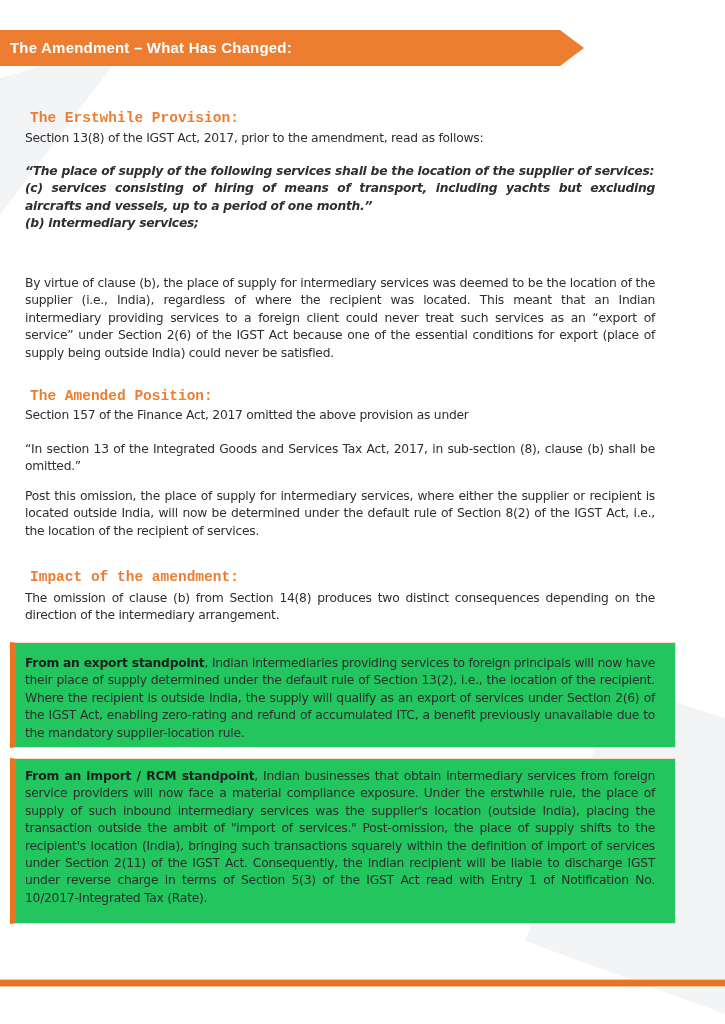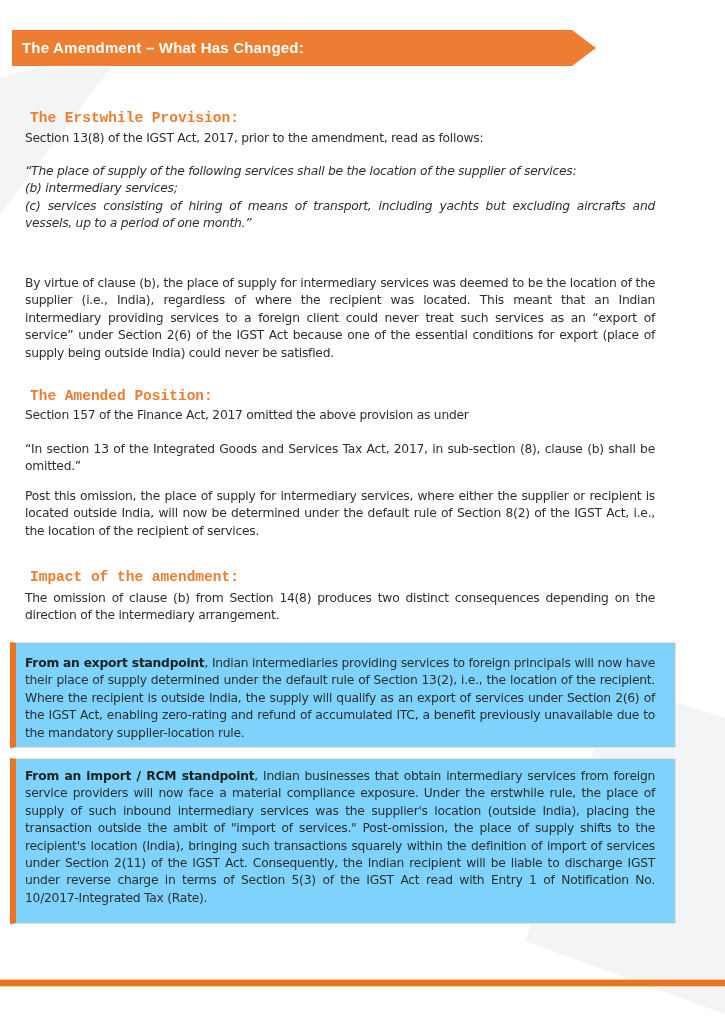--- a/index.html
+++ b/index.html
@@ -4,21 +4,21 @@
 <style>
   html, body { margin: 0; padding: 0; }
   body {
     width: 725px; height: 1024px; position: relative; overflow: hidden;
     background: #ffffff;
     font-family: "DejaVu Sans", "Liberation Sans", sans-serif;
     color: #2f2f2f;
   }
   .bg-shape { position: absolute; left: 0; top: 0; width: 725px; height: 1024px; z-index: 0; }
   .banner {
-    position: absolute; left: 12px; top: 30px; height: 20px; width: 584px;
+    position: absolute; left: 0; top: 30px; height: 20px; width: 584px;
     z-index: 2;
   }
   .banner svg { position: absolute; left: 0; top: 0; }
   .banner-title {
     position: absolute; left: 10px; top: 0; height: 36px; line-height: 36px;
     color: #ffffff; font-weight: bold; font-size: 15px; letter-spacing: 0.2px;
     font-family: "Liberation Sans", sans-serif;
   }
   .heading {
     position: absolute; left: 14px; color: #ED7D31; font-weight: bold;
@@ -26,21 +26,21 @@
   }
   .para {
     position: absolute; left: 25px; width: 630px; font-size: 12.3px; line-height: 17.4px;
     text-align: justify; margin: 0; color: #2f2f2f;
     font-family: "DejaVu Sans", sans-serif; letter-spacing: -0.25px;
   }
   .para.italic { font-style: italic; }
   .quote-line { display: block; text-align: justify; text-align-last: left; }
   .callout {
     position: absolute; left: 10px; width: 666px; box-sizing: border-box;
-    background: #7dd3fc; border: 1px solid #F8DCC6; border-left: 6px solid #E97421;
+    background: #22c55e; border: 1px solid #F8DCC6; border-left: 6px solid #E97421;
     z-index: 1;
   }
   .callout .para { position: static; width: 630px; margin-left: 9px; }
   .callout strong { font-weight: bold; color: #222; }
   .footer-line {
     position: absolute; left: 0; top: 980px; width: 725px; height: 6px;
     background: #E97421; z-index: 1;
     box-shadow: 0 -1px 0 #F6C9A6, 0 1px 0 #F6C9A6;
   }
 </style>
@@ -55,24 +55,24 @@
 <div class="banner">
   <svg width="584" height="36" viewBox="0 0 584 36">
     <polygon points="0,0 560,0 584,18 560,36 0,36" fill="#ED7D31"></polygon>
   </svg>
   <div class="banner-title">The Amendment – What Has Changed:</div>
 </div>
 
 <h2 class="heading" style="top:94px;">The Erstwhile Provision:</h2>
 <p class="para" style="top:130px;">Section 13(8) of the IGST Act, 2017, prior to the amendment, read as follows:</p>
 
-<div class="para italic" style="top:163px;">
+<div class="para italic" style="top:163px;font-weight:bold;">
   <span class="quote-line">“The place of supply of the following services shall be the location of the supplier of services:</span>
+  <span class="quote-line">(c) services consisting of hiring of means of transport, including yachts but excluding aircrafts and vessels, up to a period of one month.”</span>
   <span class="quote-line">(b) intermediary services;</span>
-  <span class="quote-line">(c) services consisting of hiring of means of transport, including yachts but excluding aircrafts and vessels, up to a period of one month.”</span>
 </div>
 
 <p class="para" style="top:275px;">By virtue of clause (b), the place of supply for intermediary services was deemed to be the location of the supplier (i.e., India), regardless of where the recipient was located. This meant that an Indian intermediary providing services to a foreign client could never treat such services as an “export of service” under Section 2(6) of the IGST Act because one of the essential conditions for export (place of supply being outside India) could never be satisfied.</p>
 
 <h2 class="heading" style="top:372px;">The Amended Position:</h2>
 <p class="para" style="top:407px;">Section 157 of the Finance Act, 2017 omitted the above provision as under</p>
 <p class="para" style="top:441px;">“In section 13 of the Integrated Goods and Services Tax Act, 2017, in sub-section (8), clause (b) shall be omitted.”</p>
 <p class="para" style="top:488px;">Post this omission, the place of supply for intermediary services, where either the supplier or recipient is located outside India, will now be determined under the default rule of Section 8(2) of the IGST Act, i.e., the location of the recipient of services.</p>
 
 <h2 class="heading" style="top:553px;">Impact of the amendment:</h2>

